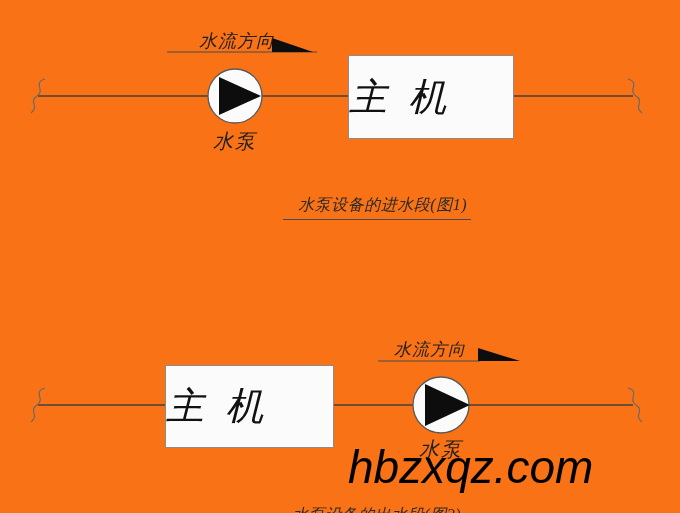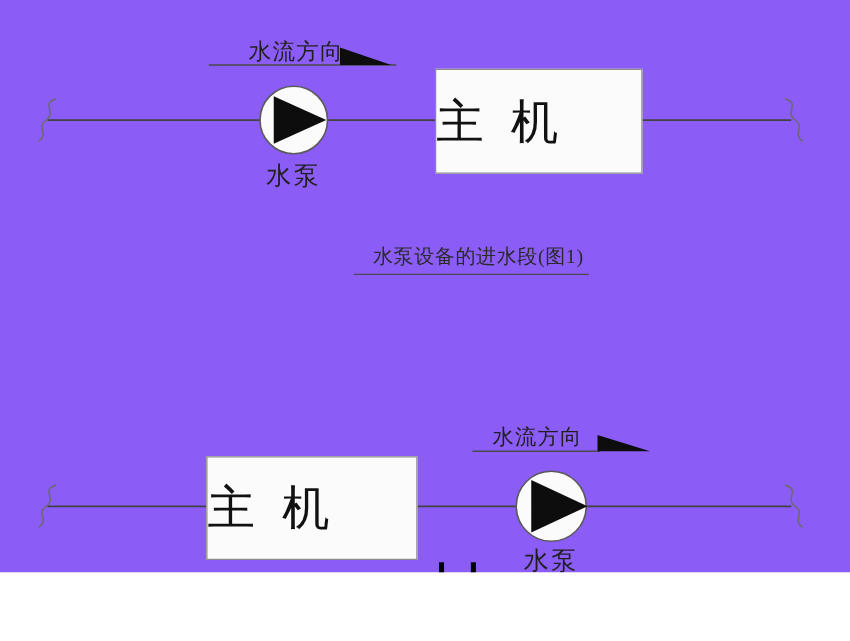--- a/index.html
+++ b/index.html
@@ -3,25 +3,26 @@
 <meta charset="utf-8">
 <style>
   html, body {
     margin: 0;
     padding: 0;
     background: #ffffff;
   }
   .stage {
     position: relative;
     width: 680px;
-    height: 458px;
-    background: #8b5cf6;
+    height: 513px;
+    background: #f97316;
     overflow: hidden;
     font-family: "Liberation Serif", serif;
     color: #1c1c1c;
+    font-style: italic;
   }
   .lineart {
     position: absolute;
     left: 0; top: 0;
     width: 680px; height: 513px;
   }
   .label {
     position: absolute;
     text-align: center;
     color: #1f1f1f;

